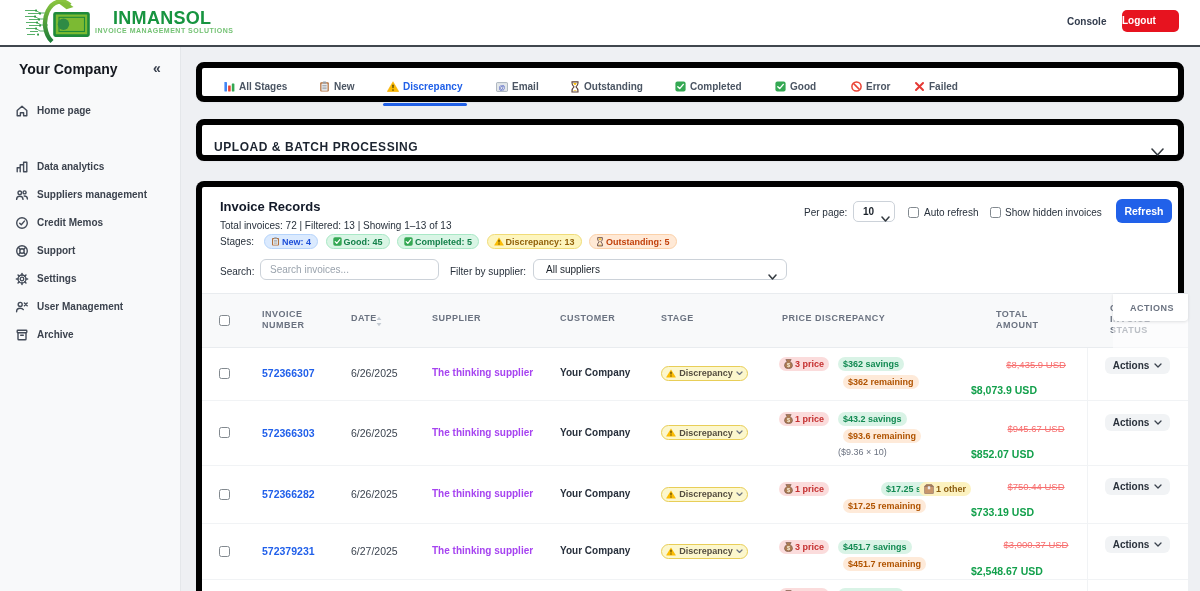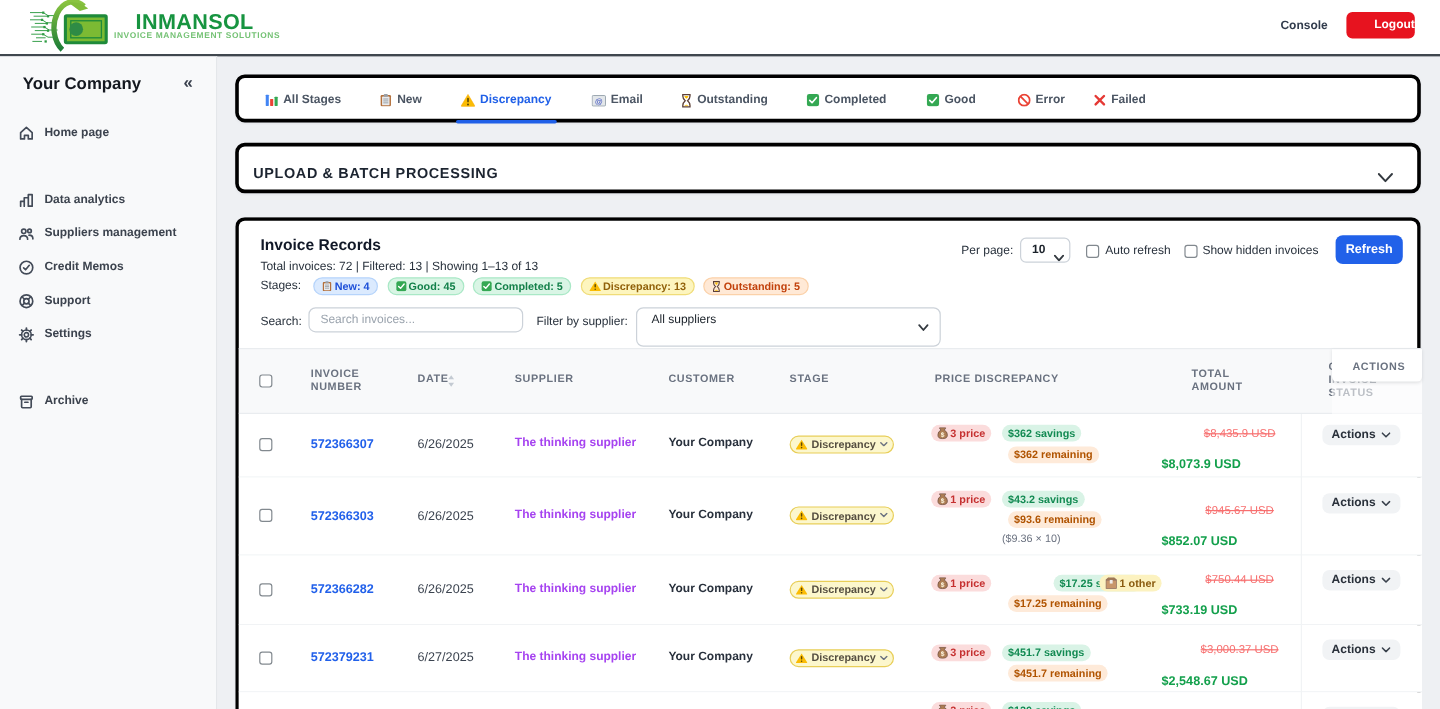--- a/index.html
+++ b/index.html
@@ -4,50 +4,50 @@
 <style>
 * { margin:0; padding:0; box-sizing:border-box; }
 html,body { width:1200px; height:591px; overflow:hidden; }
 body { font-family:"Liberation Sans", sans-serif; background:#eef0f3; }
 #app { position:relative; width:1200px; height:591px; }
 .abs { position:absolute; }
 #hdr { position:absolute; left:0; top:0; width:1200px; height:47px; background:#fff; border-bottom:2px solid #40474e; }
 #brandname { position:absolute; left:113px; top:8px; font-size:18px; font-weight:bold; color:#179440; letter-spacing:0.3px; }
 #brandsub { position:absolute; left:95px; top:27px; font-size:7px; font-weight:600; color:#74c274; letter-spacing:0.5px; }
 #console { position:absolute; left:1067px; top:16px; font-size:10px; font-weight:600; color:#323c4d; }
-#logout { position:absolute; left:1122px; top:10px; width:57px; height:22px; background:#e7131f; border-radius:5px; color:#fff; font-size:10px; font-weight:bold; text-align:right; line-height:22px; }
+#logout { position:absolute; left:1122px; top:10px; width:57px; height:22px; background:#e7131f; border-radius:5px; color:#fff; font-size:10px; font-weight:bold; text-align:left; line-height:22px; }
 #side { position:absolute; left:0; top:47px; width:181px; height:544px; background:#f8f9fa; border-right:1px solid #e4e7ea; }
 #sidetitle { position:absolute; left:19px; top:14px; font-size:14px; font-weight:bold; color:#14181f; }
 #collapse { position:absolute; left:153px; top:13px; font-size:14px; color:#39404d; font-weight:bold; }
 .mi { position:absolute; left:11px; width:162px; height:24px; }
 .mi .ic { position:absolute; left:4px; top:5px; width:14px; height:14px; }
 .mi .lb { position:absolute; left:26px; top:6px; font-size:10px; font-weight:600; color:#3c434e; white-space:nowrap; }
 .mi.act { background:#dbe7fd; border-radius:7px; }
 .mi.act .lb { color:#2563eb; }
-.card { position:absolute; left:196px; width:988px; background:#fff; border:3px solid #000000; border-radius:8px; box-shadow:0 1px 2px rgba(16,24,40,.04); }
+.card { position:absolute; left:196px; width:988px; background:#fff; border:6px solid #000000; border-radius:8px; box-shadow:0 1px 2px rgba(16,24,40,.04); }
 #tabs { top:62px; height:40px; }
 #upload { top:119px; height:42px; }
 #records { top:181px; height:412px; border-radius:8px 8px 0 0; border-bottom:none; }
 #uploadtitle { position:absolute; left:12px; top:14.5px; font-size:12px; font-weight:800; color:#1c2430; letter-spacing:0.55px; }
 .tab { position:absolute; top:0; height:37px; display:flex; align-items:center; gap:4px; font-size:10px; font-weight:600; color:#4b5563; }
 .tab.on { color:#2060e8; }
 #tabline { position:absolute; left:181px; top:35px; width:84px; height:2.5px; background:#2060e8; border-radius:2px; }
 #rectitle { position:absolute; left:18px; top:12px; font-size:13px; font-weight:bold; color:#111827; }
 #recinfo { position:absolute; left:18px; top:33px; font-size:10px; color:#28313c; }
 #stagesrow { position:absolute; left:18px; top:47px; height:15px; display:flex; align-items:center; }
 #stageslbl { font-size:10px; color:#28313c; width:44px; }
 .pill { display:inline-flex; align-items:center; gap:2px; height:14.5px; border-radius:8px; padding:0 6px; font-size:9px; font-weight:bold; margin-right:7.5px; }
 .p-blue { background:#dbeafe; border:1px solid #b6d4fb; color:#1d4fd8; }
 .p-green { background:#d9f5e5; border:1px solid #a9e8c6; color:#13804a; }
 .p-yellow { background:#fdf5be; border:1px solid #f0dc78; color:#91610a; }
 .p-orange { background:#ffe9d6; border:1px solid #fbd1a9; color:#c2410c; }
 #searchlbl { position:absolute; left:18px; top:79px; font-size:10px; color:#28313c; }
 #searchbox { position:absolute; left:58px; top:72px; width:179px; height:21px; border:1px solid #ccd2d9; border-radius:6px; background:#fff; font-size:10px; color:#9aa3ad; line-height:19px; padding-left:9px; }
 #filterlbl { position:absolute; left:248px; top:79px; font-size:10px; color:#28313c; }
-#supsel { position:absolute; left:331px; top:72px; width:254px; height:33px; border:1px solid #ccd2d9; border-radius:6px; background:#fff; font-size:10px; color:#1a2129; line-height:19px; padding-left:12px; }
+#supsel { position:absolute; left:331px; top:72px; width:254px; height:21px; border:1px solid #ccd2d9; border-radius:6px; background:#fff; font-size:10px; color:#1a2129; line-height:19px; padding-left:12px; }
 #perpage { position:absolute; left:602px; top:20px; font-size:10px; color:#28313c; }
 #pagesel { position:absolute; left:651px; top:14px; width:42px; height:21px; border:1px solid #ccd2d9; border-radius:5px; background:#fff; font-size:10px; font-weight:bold; color:#1a2129; line-height:19px; padding-left:9px; }
 .cb { position:absolute; width:11px; height:11px; border:1.3px solid #82898f; border-radius:2.5px; background:#fff; }
 #cb1lbl { position:absolute; left:722px; top:20px; font-size:10px; color:#28313c; }
 #cb2lbl { position:absolute; left:803px; top:20px; font-size:10px; color:#28313c; }
 #refresh { position:absolute; left:914px; top:12px; width:56px; height:24px; background:#2161e9; border-radius:6px; color:#fff; font-size:10.5px; font-weight:bold; text-align:center; line-height:24px; }
 #thead { position:absolute; left:0; top:106px; width:986px; height:55px; background:#f8f9fa; border-top:1px solid #e9ecef; border-bottom:1px solid #e9ecef; }
 .th { position:absolute; font-size:9px; font-weight:bold; color:#6a7280; letter-spacing:0.5px; line-height:11.3px; }
 .row { position:absolute; left:0; width:986px; border-bottom:1px solid #f1f3f5; background:#fff; }
 .inv { position:absolute; left:60px; font-size:10.5px; font-weight:bold; color:#2160ea; }
@@ -153,20 +153,28 @@
             <line x1="7" y1="1.4" x2="7" y2="3" transform="rotate(45 7 7)" stroke="#434b58" stroke-width="1.5" stroke-linecap="round"></line>
             <line x1="7" y1="1.4" x2="7" y2="3" transform="rotate(90 7 7)" stroke="#434b58" stroke-width="1.5" stroke-linecap="round"></line>
             <line x1="7" y1="1.4" x2="7" y2="3" transform="rotate(135 7 7)" stroke="#434b58" stroke-width="1.5" stroke-linecap="round"></line>
             <line x1="7" y1="1.4" x2="7" y2="3" transform="rotate(180 7 7)" stroke="#434b58" stroke-width="1.5" stroke-linecap="round"></line>
             <line x1="7" y1="1.4" x2="7" y2="3" transform="rotate(225 7 7)" stroke="#434b58" stroke-width="1.5" stroke-linecap="round"></line>
             <line x1="7" y1="1.4" x2="7" y2="3" transform="rotate(270 7 7)" stroke="#434b58" stroke-width="1.5" stroke-linecap="round"></line>
             <line x1="7" y1="1.4" x2="7" y2="3" transform="rotate(315 7 7)" stroke="#434b58" stroke-width="1.5" stroke-linecap="round"></line>
           </svg></span>
         <span class="lb">Settings</span>
       </div>
+<div class="mi" style="top:248px;">
+        <span class="ic"><svg width="14" height="14" viewBox="0 0 14 14">
+            <circle cx="5.2" cy="4.4" r="2" fill="none" stroke="#434b58" stroke-width="1.4" stroke-linecap="round" stroke-linejoin="round"></circle>
+            <path d="M1.6 11.8 Q1.6 8.3 5.2 8.3 Q7.4 8.3 8.3 9.6" fill="none" stroke="#434b58" stroke-width="1.4" stroke-linecap="round" stroke-linejoin="round"></path>
+            <path d="M9.4 3 L12.2 5.8 M12.2 3 L9.4 5.8" fill="none" stroke="#434b58" stroke-width="1.4" stroke-linecap="round" stroke-linejoin="round"></path>
+          </svg></span>
+        <span class="lb">User Management</span>
+      </div>
 <div class="mi" style="top:276px;">
         <span class="ic"><svg width="14" height="14" viewBox="0 0 14 14">
             <rect x="2.2" y="2.2" width="9.6" height="2.6" rx="0.7" fill="none" stroke="#434b58" stroke-width="1.4" stroke-linecap="round" stroke-linejoin="round"></rect>
             <path d="M3 4.8 V11 Q3 11.8 3.8 11.8 H10.2 Q11 11.8 11 11 V4.8" fill="none" stroke="#434b58" stroke-width="1.4" stroke-linecap="round" stroke-linejoin="round"></path>
             <path d="M5.7 7.2 H8.3" fill="none" stroke="#434b58" stroke-width="1.4" stroke-linecap="round" stroke-linejoin="round"></path>
           </svg></span>
         <span class="lb">Archive</span>
       </div>
 </div>
 <div class="card" id="tabs">

